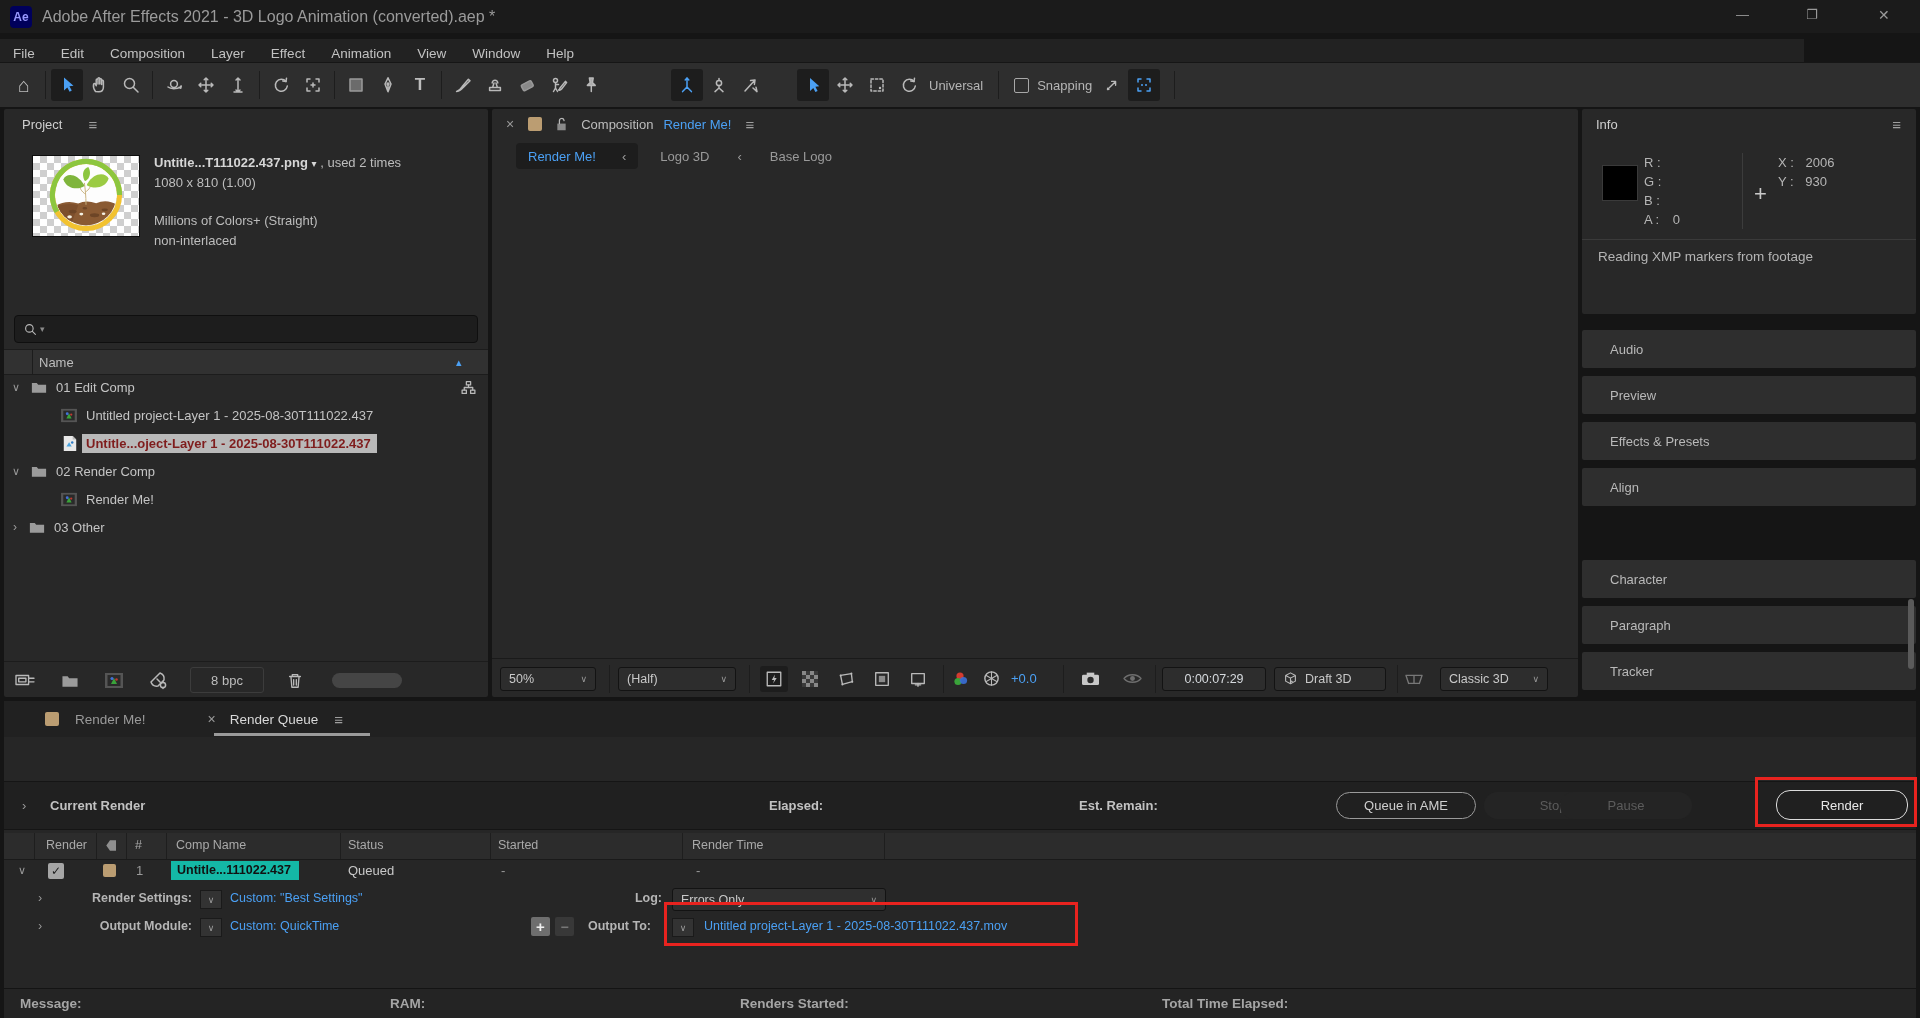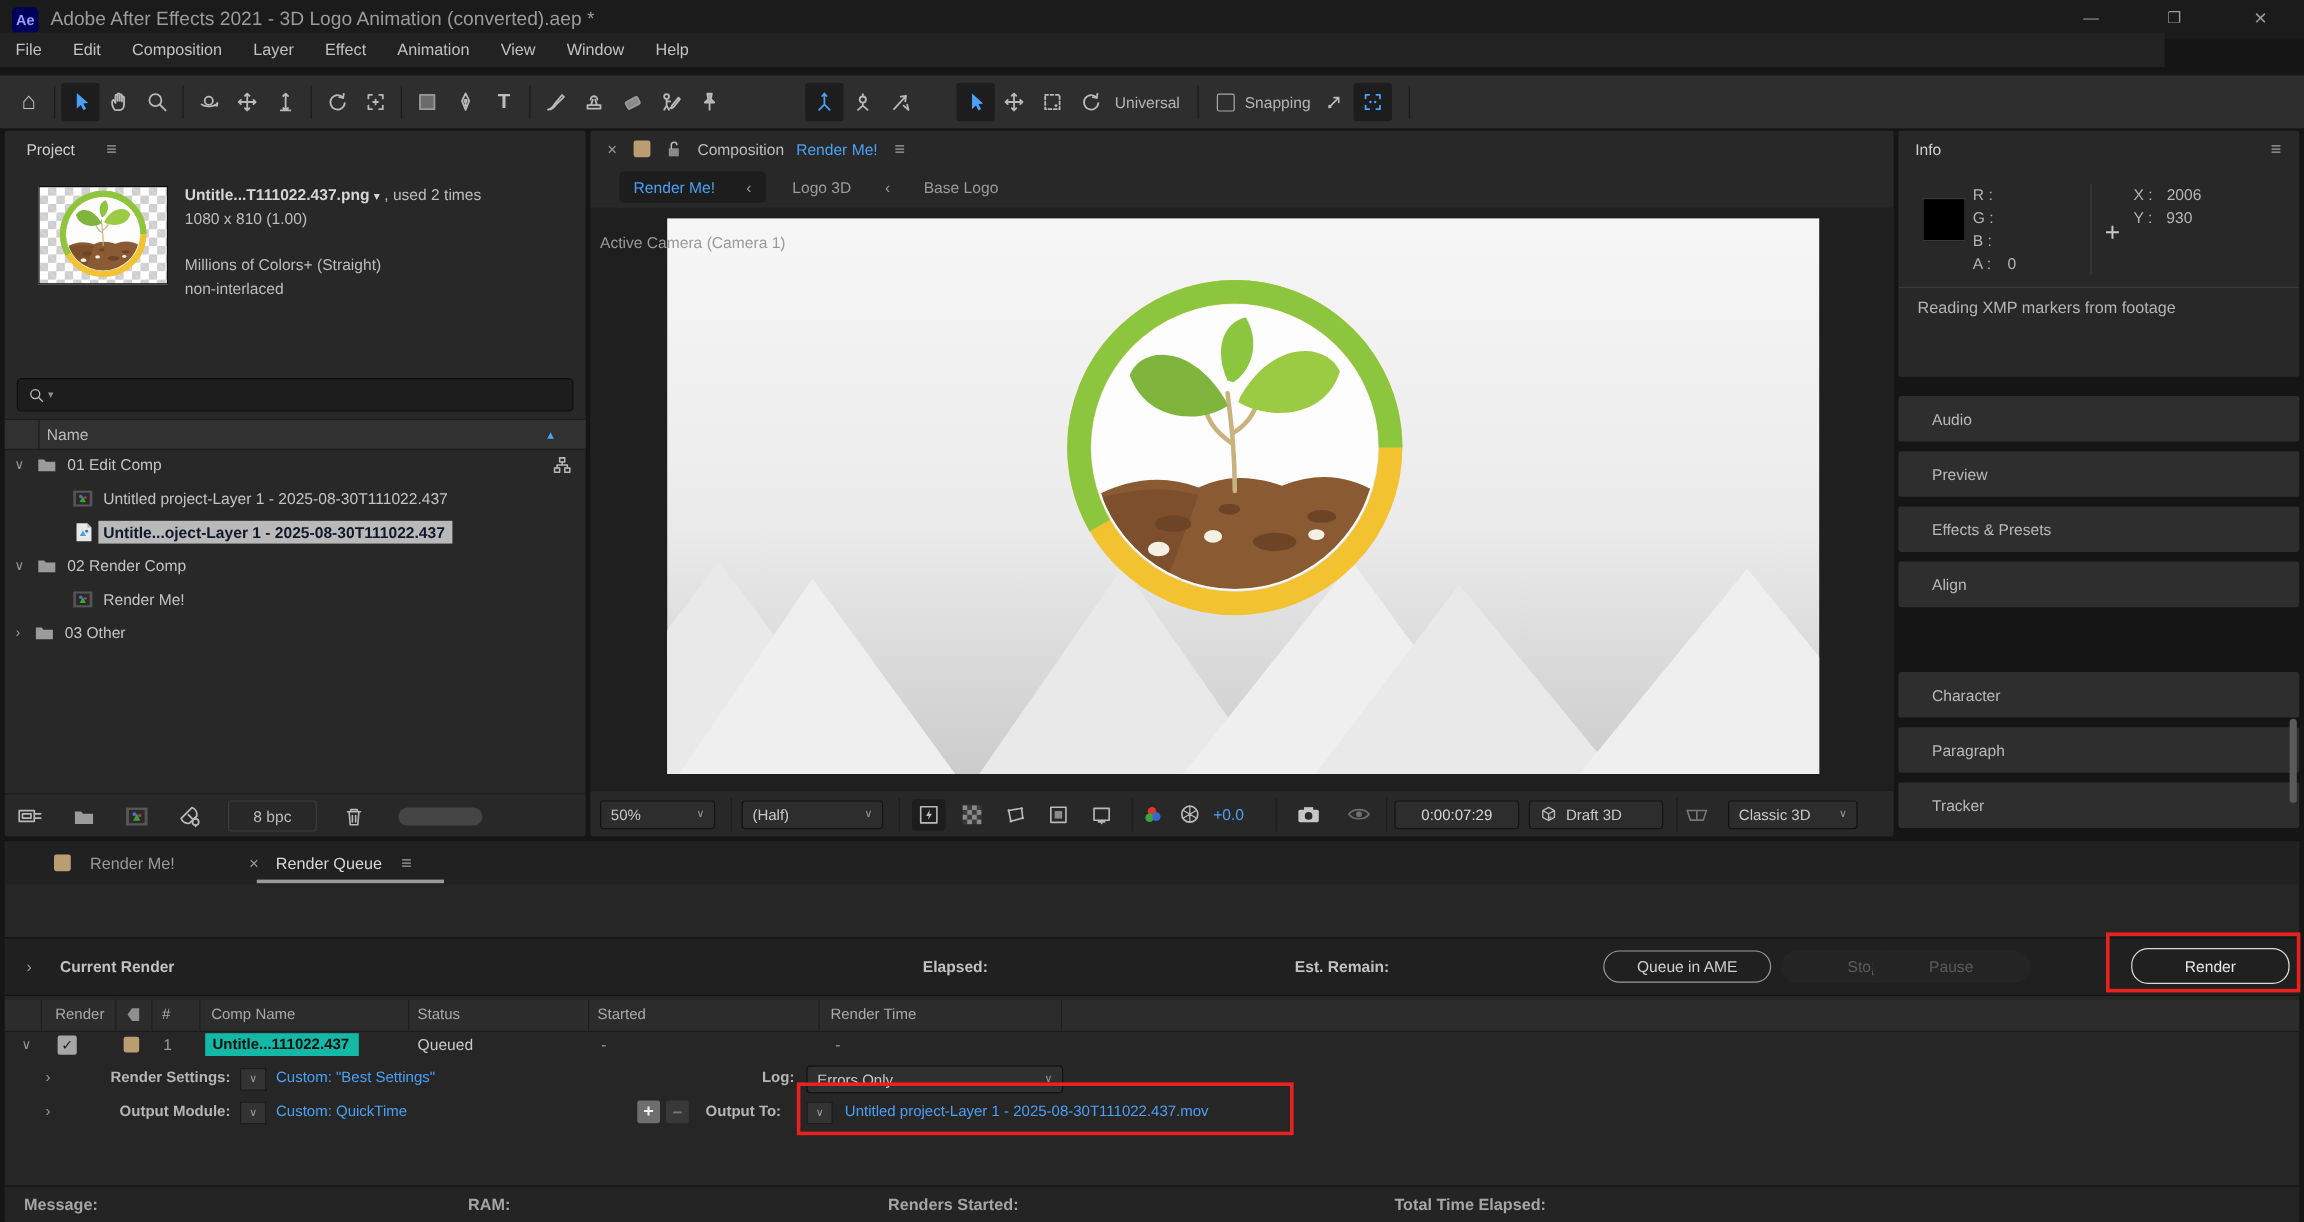--- a/index.html
+++ b/index.html
@@ -8,21 +8,21 @@
   .abs{position:absolute}
   .flex{display:flex;align-items:center}
   .b{font-weight:bold}
   .dim{color:#9a9a9a}
   .blue{color:#4BA0F4}
   svg.ico{display:block}
   .ico path,.ico circle,.ico rect,.ico line,.ico ellipse,.ico polyline,.ico polygon{
     fill:none;stroke:#b9b9b9;stroke-width:1.5;stroke-linecap:round;stroke-linejoin:round}
   
   #titlebar{left:0;top:0;width:1920px;height:33px;background:#1b1b1b}
-  #menubar{left:0;top:27px;width:1804px;height:29px;background:#222222}
+  #menubar{left:0;top:39px;width:1804px;height:29px;background:#222222}
   #toolbar{left:0;top:62px;width:1920px;height:45px;background:#2e2e2e;border-top:1px solid #161616}
   .menu-item{padding:0 13px;color:#c2c2c2;font-size:13.5px}
   .tool{width:32px;height:32px;display:flex;align-items:center;justify-content:center;border-radius:3px}
   .tool.active{background:#1d1d1d}
   .vsep{width:1px;height:28px;background:#1d1d1d;margin:0 5px}
   
   .panel{position:absolute;background:#282828;border-radius:2px}
   .phdr{height:30px;display:flex;align-items:center;color:#cfcfcf;font-size:13px}
   .hamb{color:#9f9f9f;font-size:15px;letter-spacing:-1px}
   .dd{background:#2d2d2d;border:1px solid #131313;border-radius:3px;display:flex;
@@ -317,21 +317,21 @@
       </svg>
     <span style="margin-left:8px">Untitled project-Layer 1 - 2025-08-30T111022.437</span>
   </div>
   <div class="tree-row" style="top:320px">
     <svg width="16" height="17" viewBox="0 0 18 19" style="margin-left:58px">
         <path d="M2 1 h10 l4 4 V18 H2 Z" fill="#e8e8e8"></path>
         <path d="M12 1 l4 4 h-4 Z" fill="#b9b9b9"></path>
         <polygon points="5,13 8,8 11,13" fill="#4aa3e0"></polygon>
         <circle cx="11.5" cy="8.5" r="1.4" fill="#2d7bc4"></circle>
       </svg>
-    <span class="b" style="margin-left:4px;background:#b9b9b9;color:#0f172a;padding:2px 6px 2px 4px;max-width:380px;white-space:nowrap;overflow:hidden">Untitle...oject-Layer 1 - 2025-08-30T111022.437</span>
+    <span class="b" style="margin-left:4px;background:#b9b9b9;color:#7f1d1d;padding:2px 6px 2px 4px;max-width:380px;white-space:nowrap;overflow:hidden">Untitle...oject-Layer 1 - 2025-08-30T111022.437</span>
   </div>
   <div class="tree-row" style="top:348px">
     <span class="dim" style="margin-left:8px;font-size:11px">∨</span>
     <svg class="ico" width="18" height="16" viewBox="0 0 20 18" style="margin-left:10px">
         <path d="M2 4.5 h5.5 l1.6 2 H18 V15.5 H2 Z" style="fill:#9b9b9b;stroke:none"></path>
       </svg>
     <span style="margin-left:8px">02 Render Comp</span>
   </div>
   <div class="tree-row" style="top:376px">
     <svg width="18" height="15" viewBox="0 0 20 17" style="margin-left:56px">
@@ -398,37 +398,20 @@
   <div class="abs flex" style="left:0;top:30px;width:1086px;height:34px">
     <div class="chip flex" style="margin-left:24px;height:26px;padding:0 12px">
       <span class="blue">Render Me!</span>
       <span class="dim" style="margin-left:26px;font-size:13px">‹</span>
     </div>
     <span class="dim" style="margin-left:22px">Logo 3D</span>
     <span class="dim" style="margin-left:28px;font-size:13px">‹</span>
     <span class="dim" style="margin-left:28px">Base Logo</span>
   </div>
 
-  <div class="abs" style="left:0;top:64px;width:1086px;height:485px;background:#1f1f1f;overflow:hidden">
-
-    <div class="abs" style="left:64px;top:9px;width:960px;height:463px;background:linear-gradient(#f6f6f6,#ebebeb 55%,#cccccc)">
-      <svg width="960" height="463" style="position:absolute;left:0;top:0">
-        <polygon points="-90,463 43,286 176,463" fill="#e9e9e9"></polygon>
-        <polygon points="10,463 121,300 240,463" fill="#efefef"></polygon>
-        <polygon points="260,463 380,290 500,463" fill="#e9e9e9"></polygon>
-        <polygon points="430,463 571,286 700,463" fill="#efefef"></polygon>
-        <polygon points="540,463 660,305 790,463" fill="#e9e9e9"></polygon>
-        <polygon points="760,463 900,292 1040,463" fill="#efefef"></polygon>
-      </svg>
-      <svg viewBox="0 0 200 200" width="302" height="302" style="position:absolute;left:322px;top:40px">
-        <use href="#sprout-logo"></use>
-      </svg>
-    </div>
-    <span class="abs" style="left:8px;top:22px;color:#9a9a9a;font-size:13px;z-index:5">Active Camera (Camera 1)</span>
-  </div>
 
   <div class="abs flex" style="left:0;top:549px;width:1086px;height:39px;border-top:1px solid #1a1a1a">
     <div class="dd" style="position:absolute;left:8px;width:96px">
       <span>50%</span>
         <span class="dim" style="font-size:9px">∨</span>
     </div>
     <div class="vsep" style="position:absolute;left:112px"></div>
     <div class="dd" style="position:absolute;left:126px;width:118px">
       <span>(Half)</span>
         <span class="dim" style="font-size:9px">∨</span>

